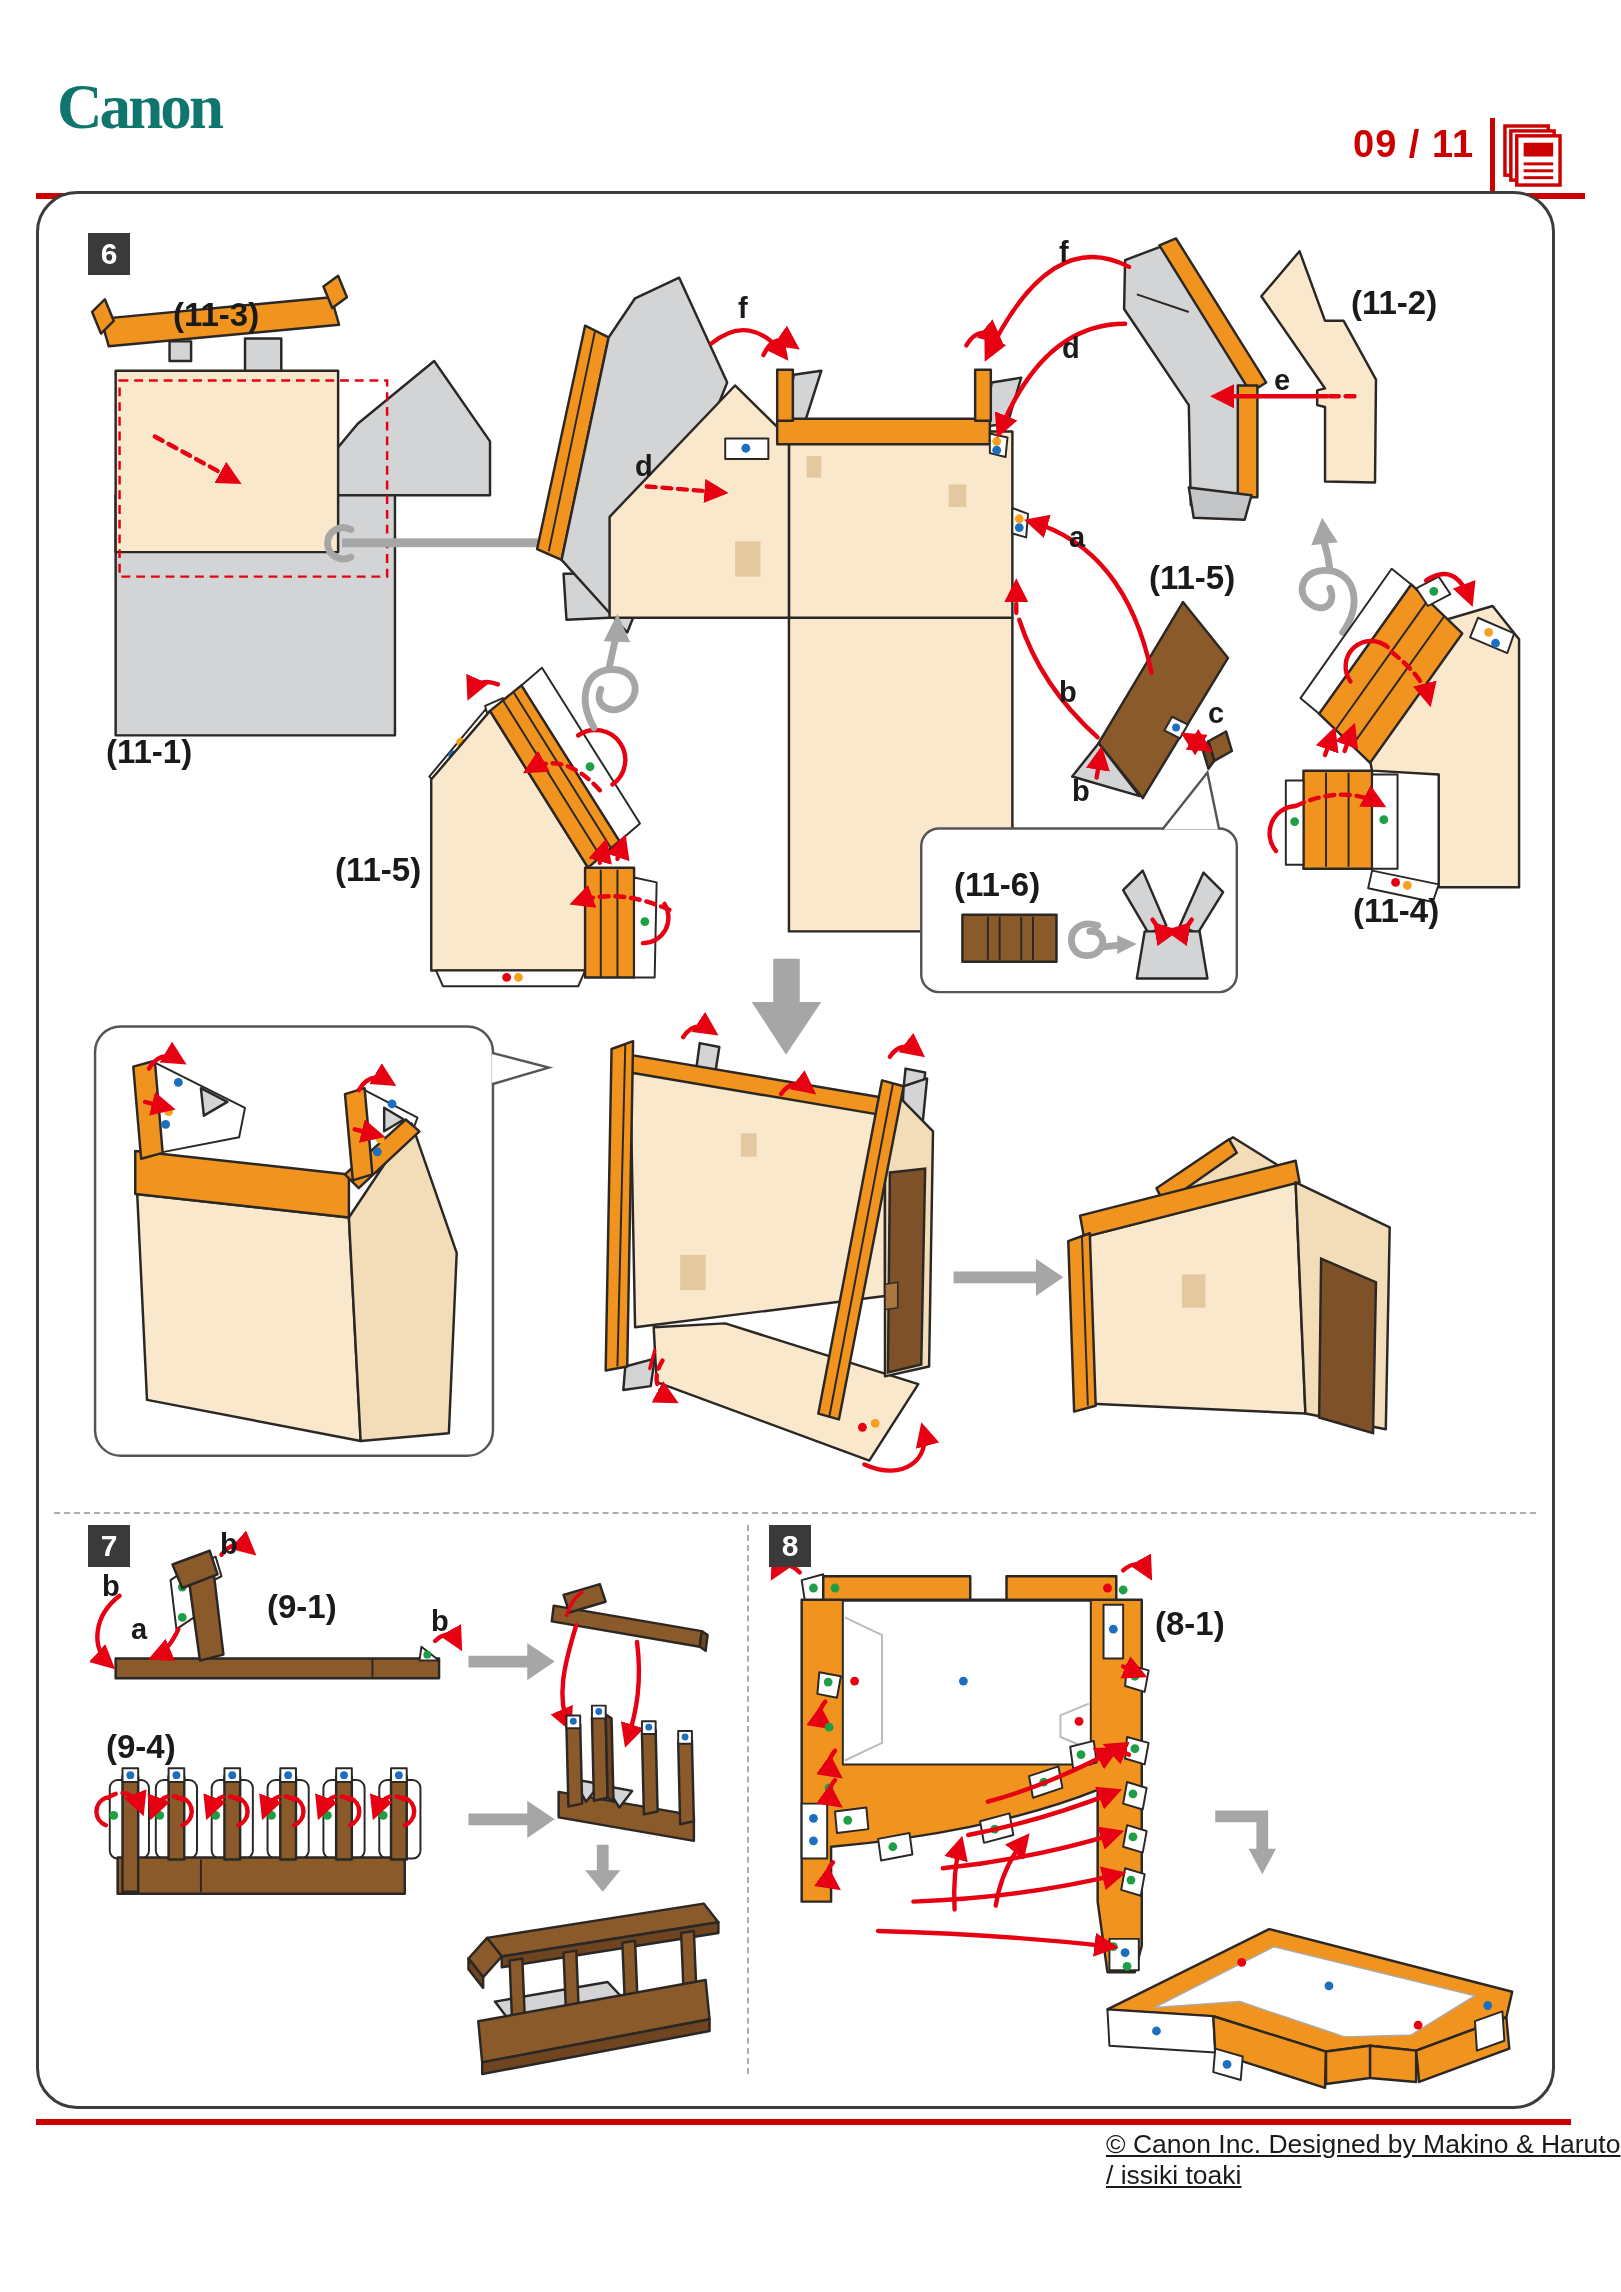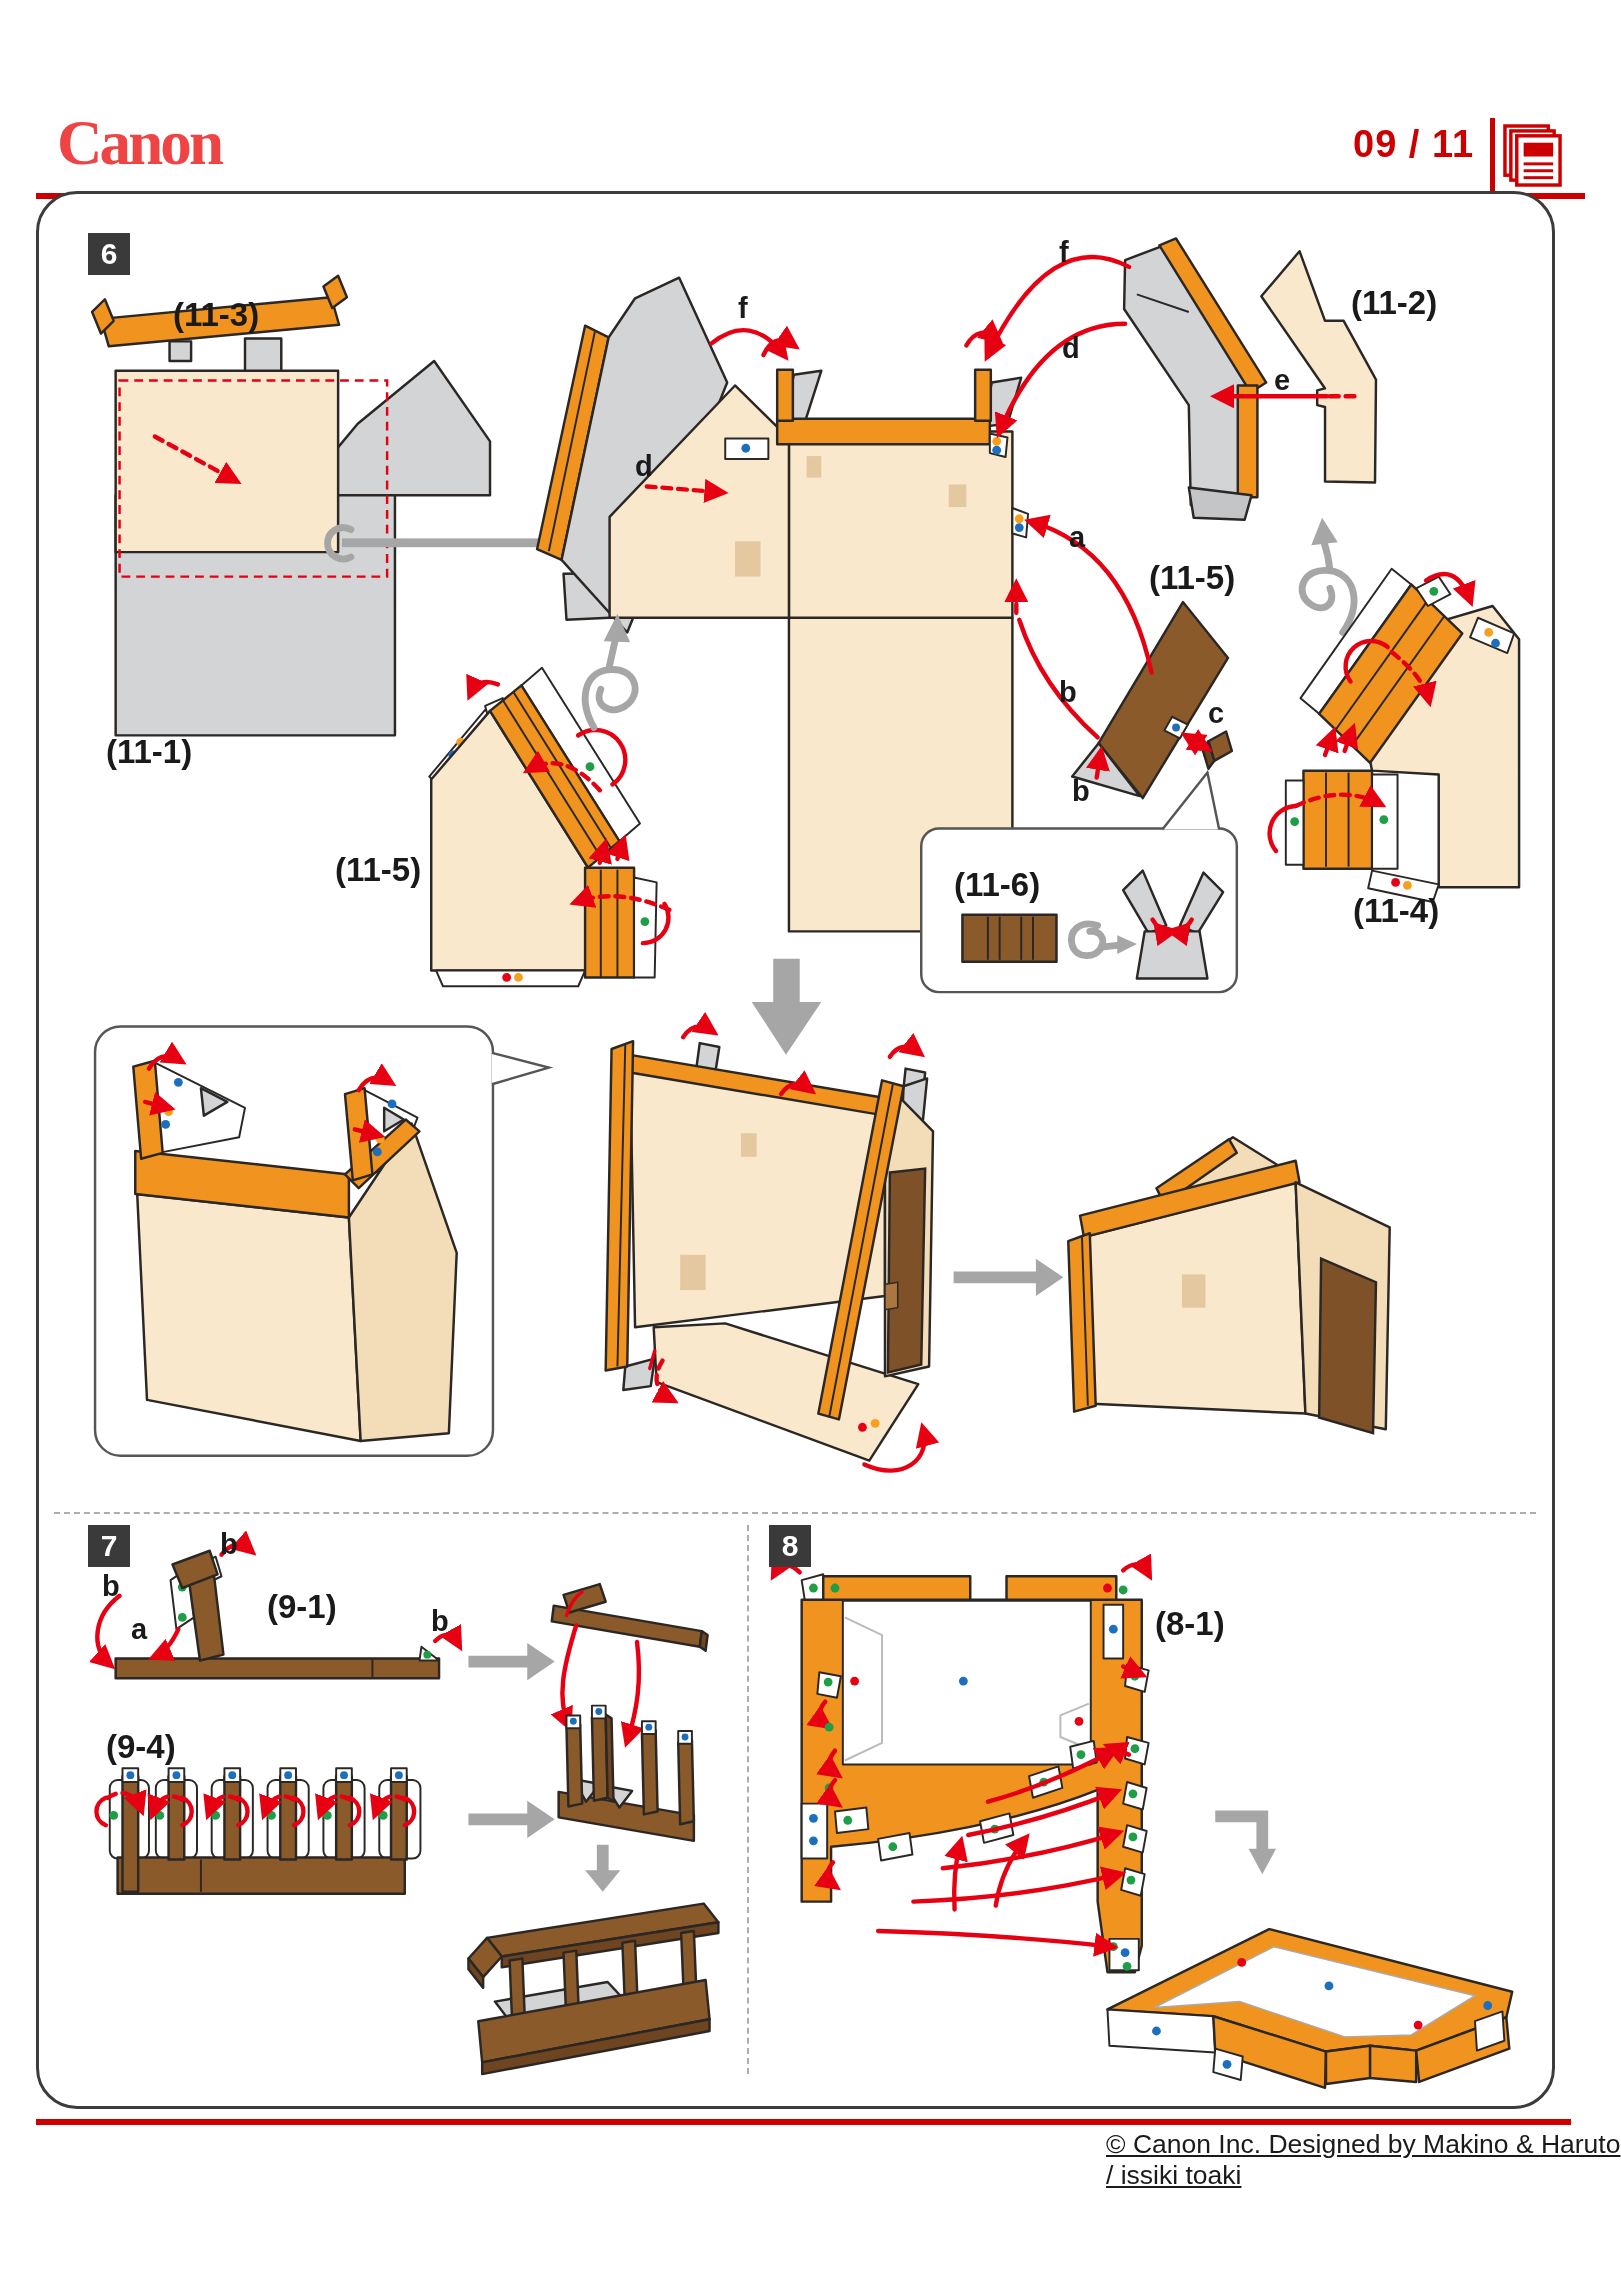--- a/index.html
+++ b/index.html
@@ -1,19 +1,19 @@
 <!DOCTYPE html>
 <html><head>
 <meta charset="utf-8">
 <style>
   html,body{margin:0;padding:0;background:#ffffff;}
   body{width:1621px;height:2293px;position:relative;font-family:"Liberation Sans",sans-serif;}
   .abs{position:absolute;}
   
-  #brand{left:57px;top:71px;font-family:"Liberation Serif",serif;font-weight:700;font-size:63px;color:#ef4444;letter-spacing:-2.9px;margin-top:36px;}
+  #brand{left:57px;top:71px;font-family:"Liberation Serif",serif;font-weight:700;font-size:63px;color:#0f766e;letter-spacing:-2.9px;}
   #pagenum{left:1353px;top:123px;font-size:38px;font-weight:700;color:#CC0000;letter-spacing:1px;}
   #hvline{left:1490px;top:118px;width:4.9px;height:80px;background:#CC0000;}
   #hrule{left:36px;top:193px;width:1549px;height:5.9px;background:#CC0000;}
   #frule{left:36px;top:2119px;width:1535px;height:5.9px;background:#CC0000;}
   #credit{left:1106px;top:2129px;font-size:26.5px;color:#1A1A1A;text-decoration:underline;}
   #contentbox{left:36px;top:191px;width:1513px;height:1912px;border:3.9px solid #3C3C3C;border-radius:41px;background:#fff;}
   
   #sepH{left:54px;top:1512px;width:1482px;height:0;border-top:2.9px dashed #ADADAD;}
   #sepV{left:747px;top:1525px;width:0;height:549px;border-left:2.9px dashed #ADADAD;}
   

